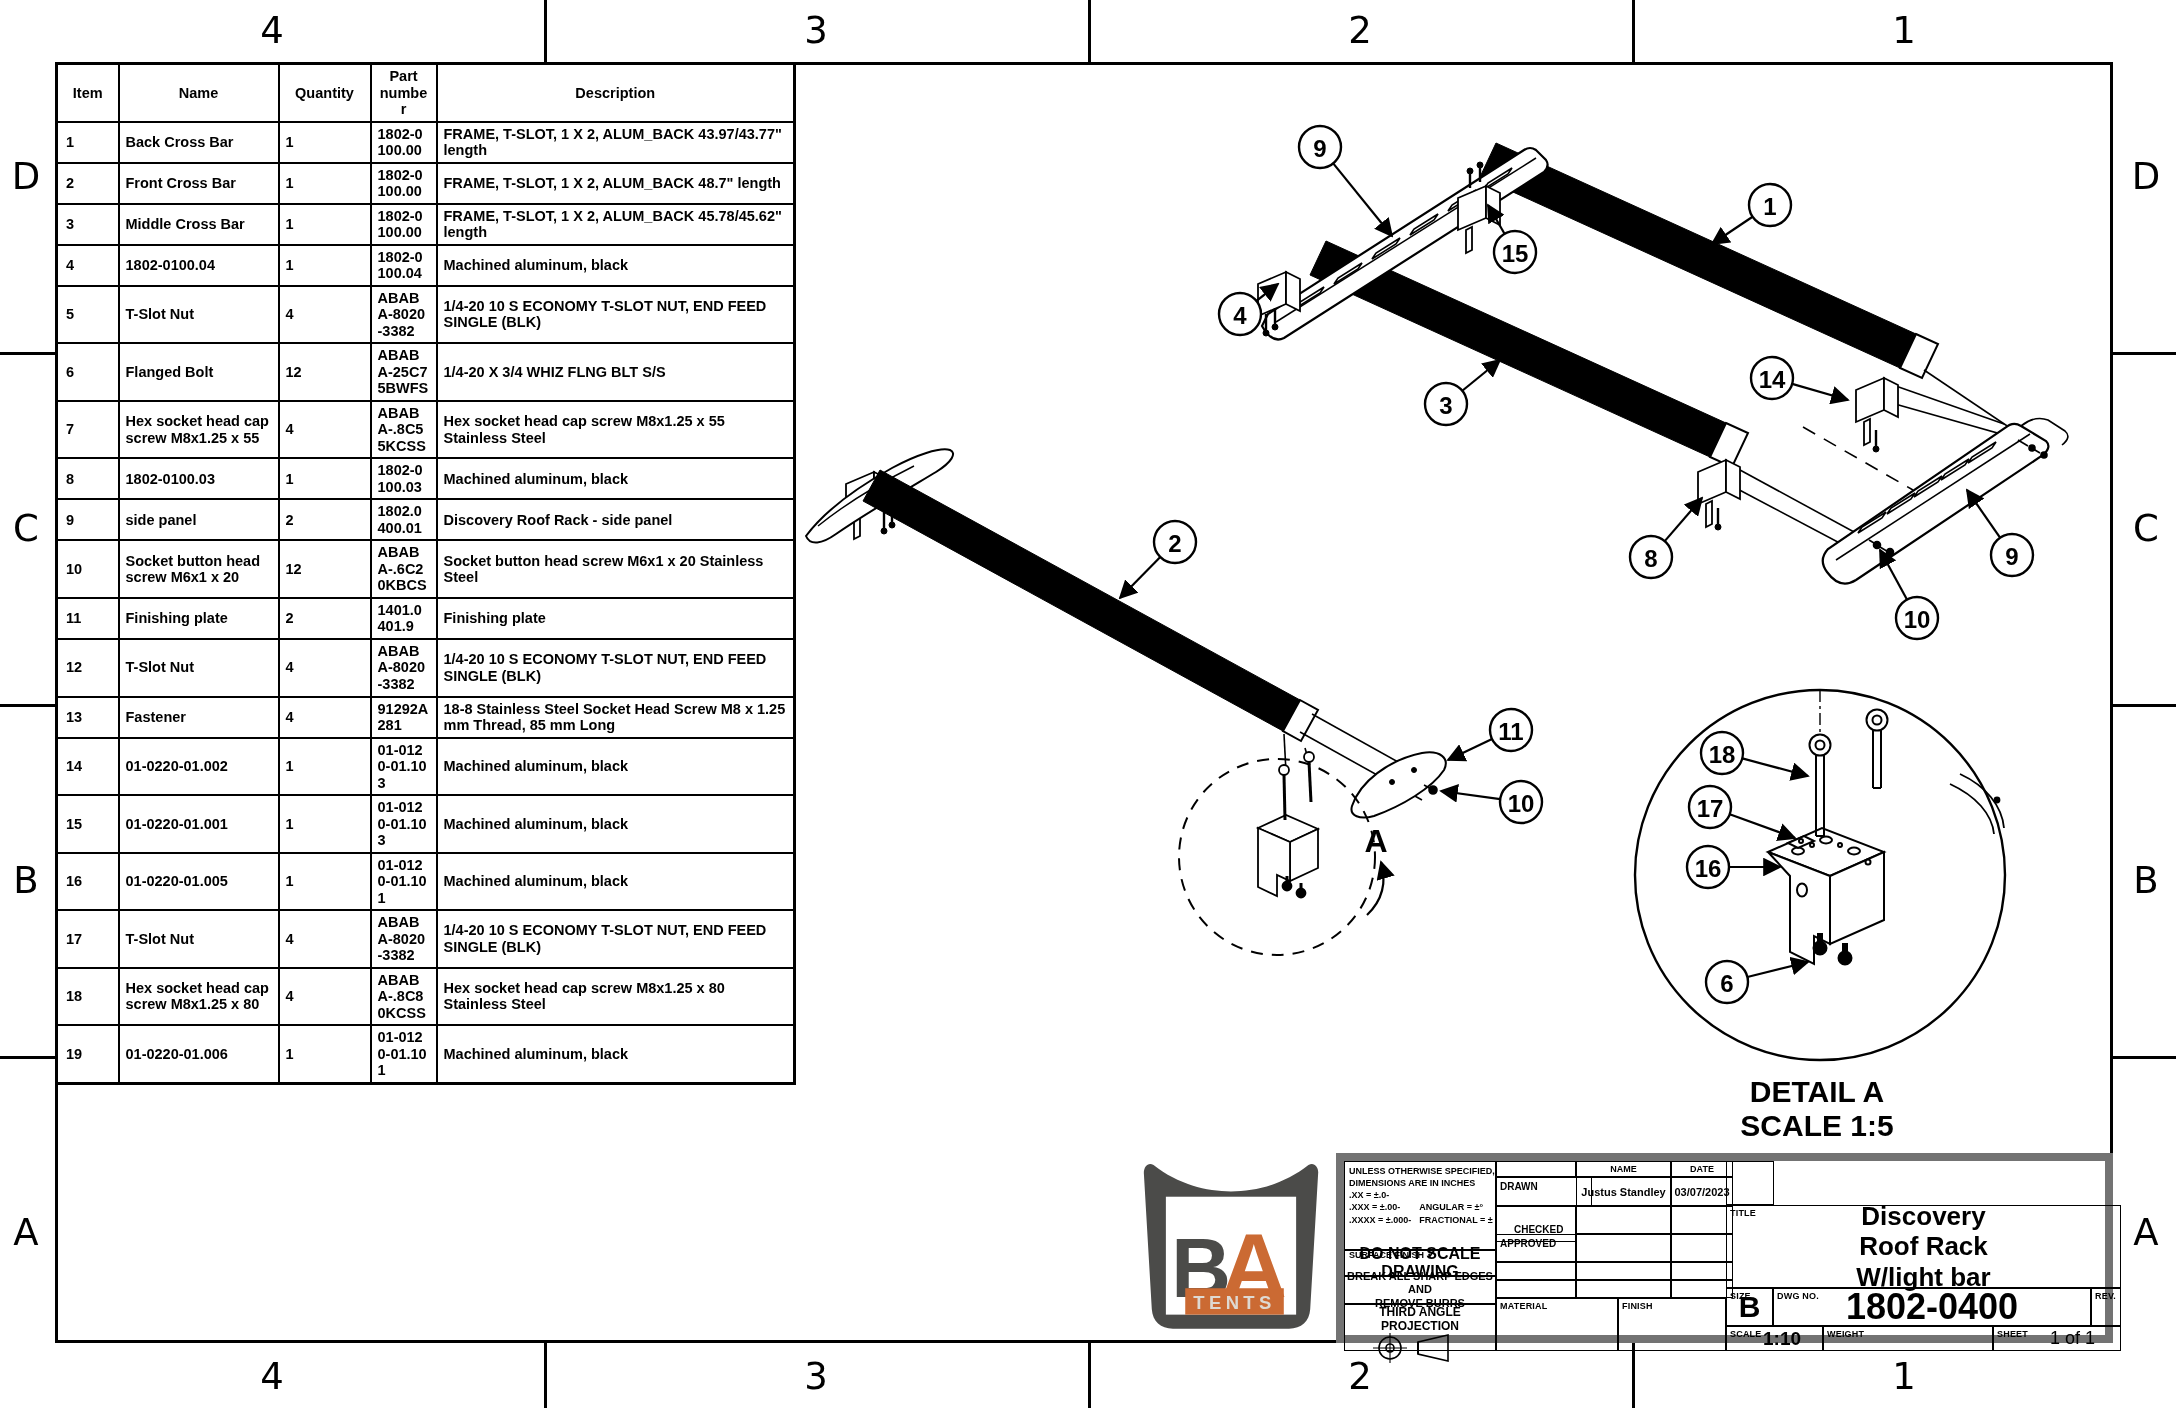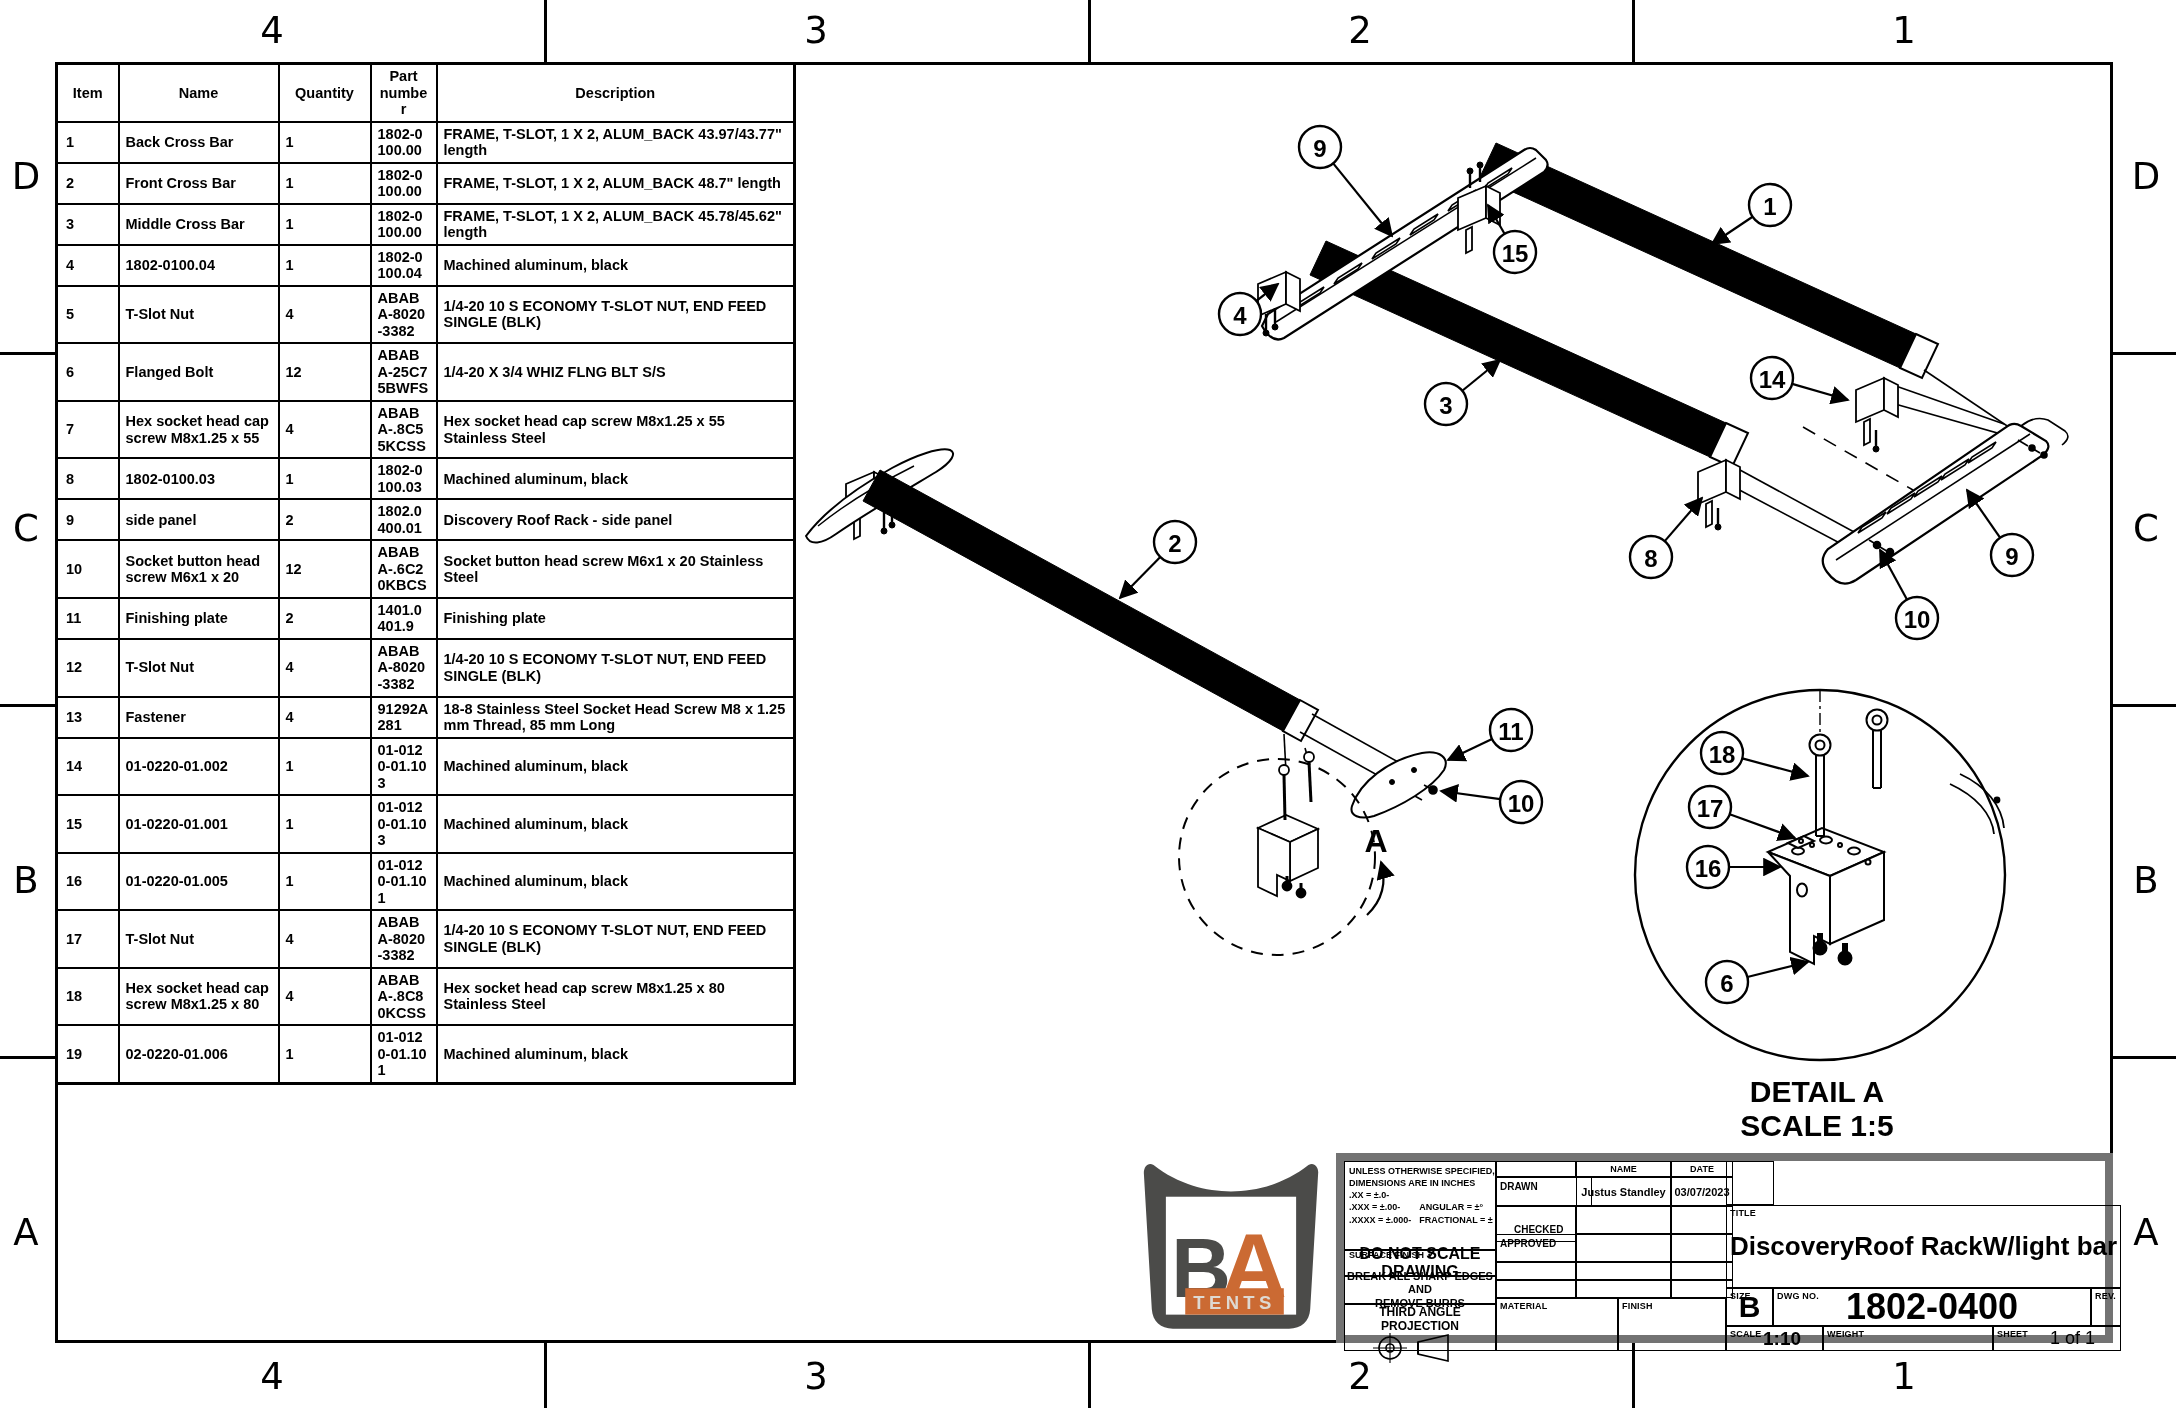--- a/index.html
+++ b/index.html
@@ -207,21 +207,21 @@
         </tr>
         <tr>
           <td class="c0">18</td>
           <td class="c1">Hex socket head cap screw M8x1.25 x 80</td>
           <td class="c2">4</td>
           <td class="c3">ABABA-.8C80KCSS</td>
           <td class="c4">Hex socket head cap screw M8x1.25 x 80 Stainless Steel</td>
         </tr>
         <tr>
           <td class="c0">19</td>
-          <td class="c1">02-0220-01.006</td>
+          <td class="c1">01-0220-01.006</td>
           <td class="c2">1</td>
           <td class="c3">01-0120-01.101</td>
           <td class="c4">Machined aluminum, black</td>
         </tr>
       </tbody>
   </table>
 
   <svg id="draw" width="2176" height="1408" viewBox="0 0 2176 1408">
     <defs>
       <marker id="arw" viewBox="0 0 10 10" refX="9" refY="5" markerWidth="8.5" markerHeight="8.5" orient="auto-start-reverse">
@@ -547,21 +547,21 @@
     <div class="tb" style="left:232px;top:119px;width:95px;height:18px;"></div>
     <div class="tb" style="left:327px;top:119px;width:62px;height:18px;"></div>
     <div class="tb" style="left:152px;top:137px;width:122px;height:53px;">
       <span class="tlabel">MATERIAL</span>
     </div>
     <div class="tb" style="left:274px;top:137px;width:108px;height:53px;">
       <span class="tlabel">FINISH</span>
     </div>
 
     <div class="tb" style="left:382px;top:0;width:48px;height:44px;"></div>
-    <div class="tb" id="title-box" style="left:382px;top:44px;width:395px;height:83px;display:flex;flex-direction:row;align-items:center;justify-content:center;">
+    <div class="tb" id="title-box" style="left:382px;top:44px;width:395px;height:83px;display:flex;flex-direction:column;align-items:center;justify-content:center;">
       <span class="tlabel">TITLE</span>
       <div class="line">Discovery</div>
       <div class="line">Roof Rack</div>
       <div class="line">W/light bar</div>
     </div>
     <div class="tb" style="left:382px;top:127px;width:47px;height:38px;">
       <span class="tlabel">SIZE</span>
       <div class="ctr" style="height:100%;font-size:30px;font-weight:700;">B</div>
     </div>
     <div class="tb" style="left:429px;top:127px;width:318px;height:38px;">

